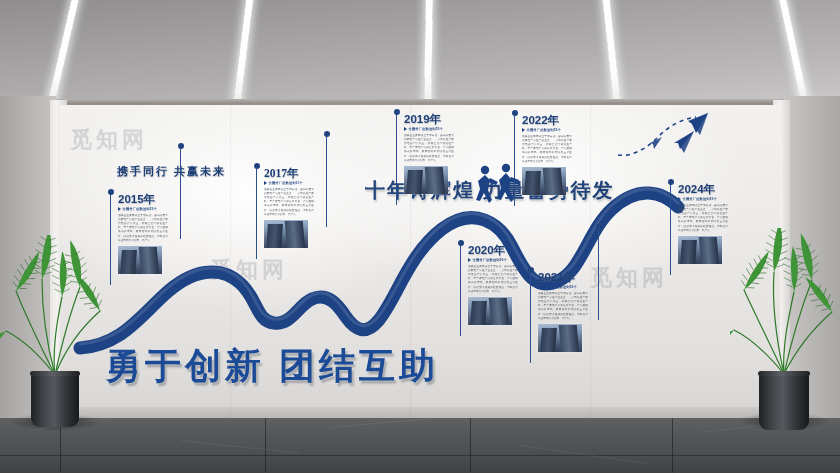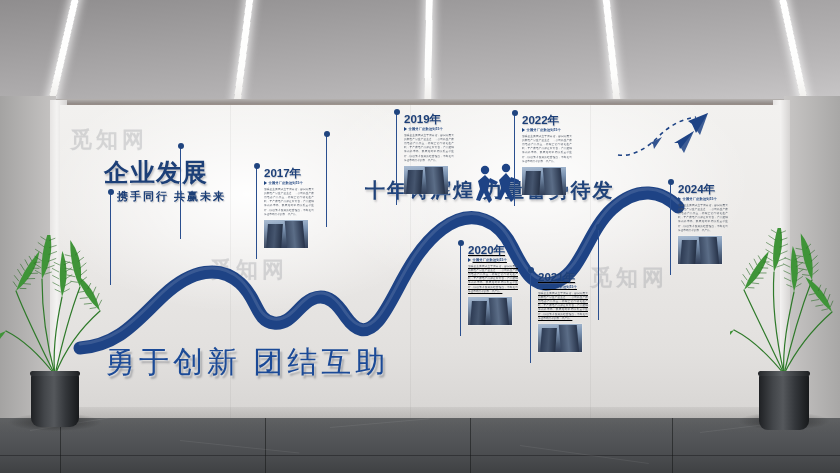--- a/index.html
+++ b/index.html
@@ -111,21 +111,21 @@
   .subhead {
     position: absolute; left: 305px; top: 72px;
     font-size: 20px; font-weight: bold; color: #20437a;
     letter-spacing: 2px;
     text-shadow: 1px 2px 2px rgba(95,95,100,0.33);
   }
 
   
   .slogan {
     position: absolute; left: 45px; top: 237px;
-    font-size: 30px; font-weight: normal; color: #1b4a97;
+    font-size: 36px; font-weight: bold; color: #1b4a97;
     letter-spacing: 4px;
     text-shadow: 2px 3px 2px rgba(80,85,95,0.40), 1px 1px 0 rgba(255,255,255,0.35);
   }
 
   
   .wave { position: absolute; left: 0; top: 0; width: 720px; height: 318px; }
 
   
   .card { position: absolute; width: 58px; }
   .card .stem {
@@ -239,21 +239,20 @@
     <div class="wall-seam" style="left:530px;"></div>
     <div class="wall-base"></div>
 
     <div class="wm dark" style="left:150px; top:150px;">觅知网</div>
     <div class="wm dark" style="left:530px; top:158px;">觅知网</div>
 
     <div class="wm dark" style="left:10px;  top:20px;">觅知网</div>
 
     <div class="headline">
       <div class="hl-row">
-        <span class="hl-main">企业发展</span>
       </div>
       <div class="hl-sub">携手同行 共赢未来</div>
     </div>
     <div class="subhead">十年铸辉煌 力量蓄势待发</div>
 
     <div class="slogan">勇于创新 团结互助</div>
 
     <svg class="wave" viewBox="0 0 720 318">
       <path d="M 20,243 C 60,240 78,214 104,190 C 132,164 160,160 180,178
                C 198,194 196,216 214,218 C 232,220 238,200 252,194
@@ -287,28 +286,37 @@
         <path d="M62 30 L78 18 L68 40 Z" opacity="0.85"></path>
         <path d="M72 8 L92 0 L80 20 L76 11 Z"></path>
         <path d="M76 11 L92 0 L84 22 Z" opacity="0.85"></path>
         <path d="M34 30 L46 24 L38 36 L37 31 Z" opacity="0.9"></path>
       </g>
     </svg>
 
     <div class="card" style="left:50px; top:88px;">
       <div class="stem" style="height:92px;"></div>
         <div class="dot"></div>
+      <div class="card-body">
+        <div class="year">2015年</div>
+        <div class="caption">
+          <span class="tri"></span>
+          <span class="cap-text">全国分厂总数达到15个</span>
+        </div>
+        <div class="para">强盛企业集团成立于河南省，是国内最大的家电产品生产企业之一，公司以生产家用电器产品为主，拥有全套自动化生产线，年产家电产品超过百万台，产品远销海内外市场。集团始终坚持以质量求生存，以创新求发展的经营理念，不断推出符合市场需求的新一代产品。</div>
+        <div class="photo"></div>
+      </div>
     </div>
 
     <div class="card" style="left:120px; top:42px;">
       <div class="stem" style="height:92px;"></div>
         <div class="dot"></div>
     </div>
 
-    <div class="card" style="left:196px; top:62px;">
+    <div class="card" style="left:196px; top:62px;font-family:Liberation Serif, serif;">
       <div class="stem" style="height:92px;"></div>
         <div class="dot"></div>
       <div class="card-body">
         <div class="year">2017年</div>
         <div class="caption">
           <span class="tri"></span>
           <span class="cap-text">全国分厂总数达到15个</span>
         </div>
         <div class="para">强盛企业集团成立于河南省，是国内最大的家电产品生产企业之一，公司以生产家用电器产品为主，拥有全套自动化生产线，年产家电产品超过百万台，产品远销海内外市场。集团始终坚持以质量求生存，以创新求发展的经营理念，不断推出符合市场需求的新一代产品。</div>
         <div class="photo"></div>
@@ -327,35 +335,35 @@
         <div class="year">2019年</div>
         <div class="caption">
           <span class="tri"></span>
           <span class="cap-text">全国分厂总数达到15个</span>
         </div>
         <div class="para">强盛企业集团成立于河南省，是国内最大的家电产品生产企业之一，公司以生产家用电器产品为主，拥有全套自动化生产线，年产家电产品超过百万台，产品远销海内外市场。集团始终坚持以质量求生存，以创新求发展的经营理念，不断推出符合市场需求的新一代产品。</div>
         <div class="photo"></div>
       </div>
     </div>
 
-    <div class="card" style="left:400px; top:139px;text-decoration:underline;">
+    <div class="card" style="left:400px; top:139px;">
       <div class="stem" style="height:92px;"></div>
         <div class="dot"></div>
       <div class="card-body">
         <div class="year">2020年</div>
         <div class="caption">
           <span class="tri"></span>
           <span class="cap-text">全国分厂总数达到15个</span>
         </div>
         <div class="para">强盛企业集团成立于河南省，是国内最大的家电产品生产企业之一，公司以生产家用电器产品为主，拥有全套自动化生产线，年产家电产品超过百万台，产品远销海内外市场。集团始终坚持以质量求生存，以创新求发展的经营理念，不断推出符合市场需求的新一代产品。</div>
         <div class="photo"></div>
       </div>
     </div>
 
-    <div class="card" style="left:470px; top:166px;text-decoration:underline;">
+    <div class="card" style="left:470px; top:166px;">
       <div class="stem" style="height:92px;"></div>
         <div class="dot"></div>
       <div class="card-body">
         <div class="year">2021年</div>
         <div class="caption">
           <span class="tri"></span>
           <span class="cap-text">全国分厂总数达到15个</span>
         </div>
         <div class="para">强盛企业集团成立于河南省，是国内最大的家电产品生产企业之一，公司以生产家用电器产品为主，拥有全套自动化生产线，年产家电产品超过百万台，产品远销海内外市场。集团始终坚持以质量求生存，以创新求发展的经营理念，不断推出符合市场需求的新一代产品。</div>
         <div class="photo"></div>

